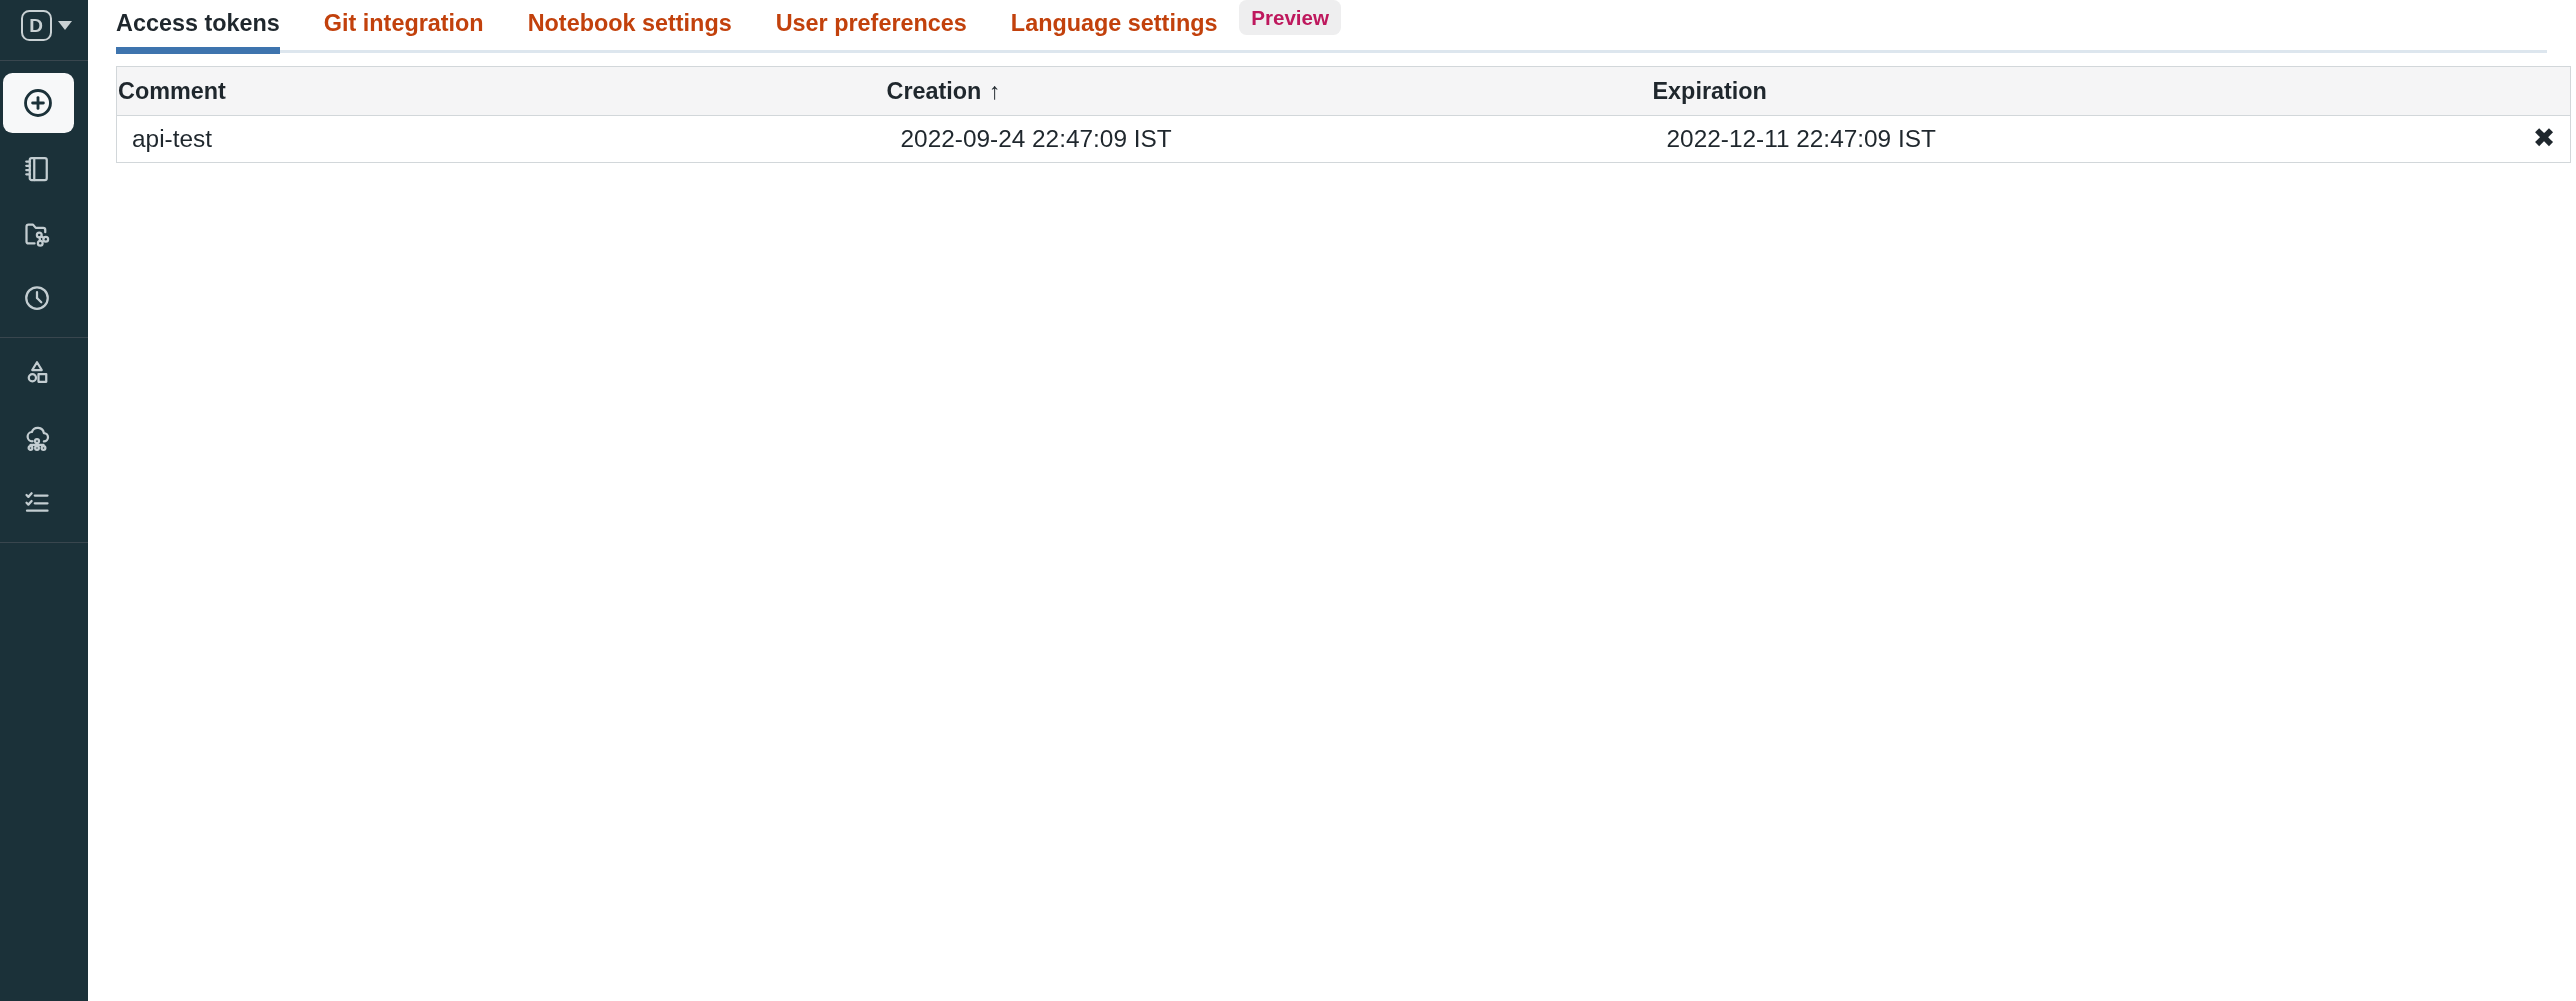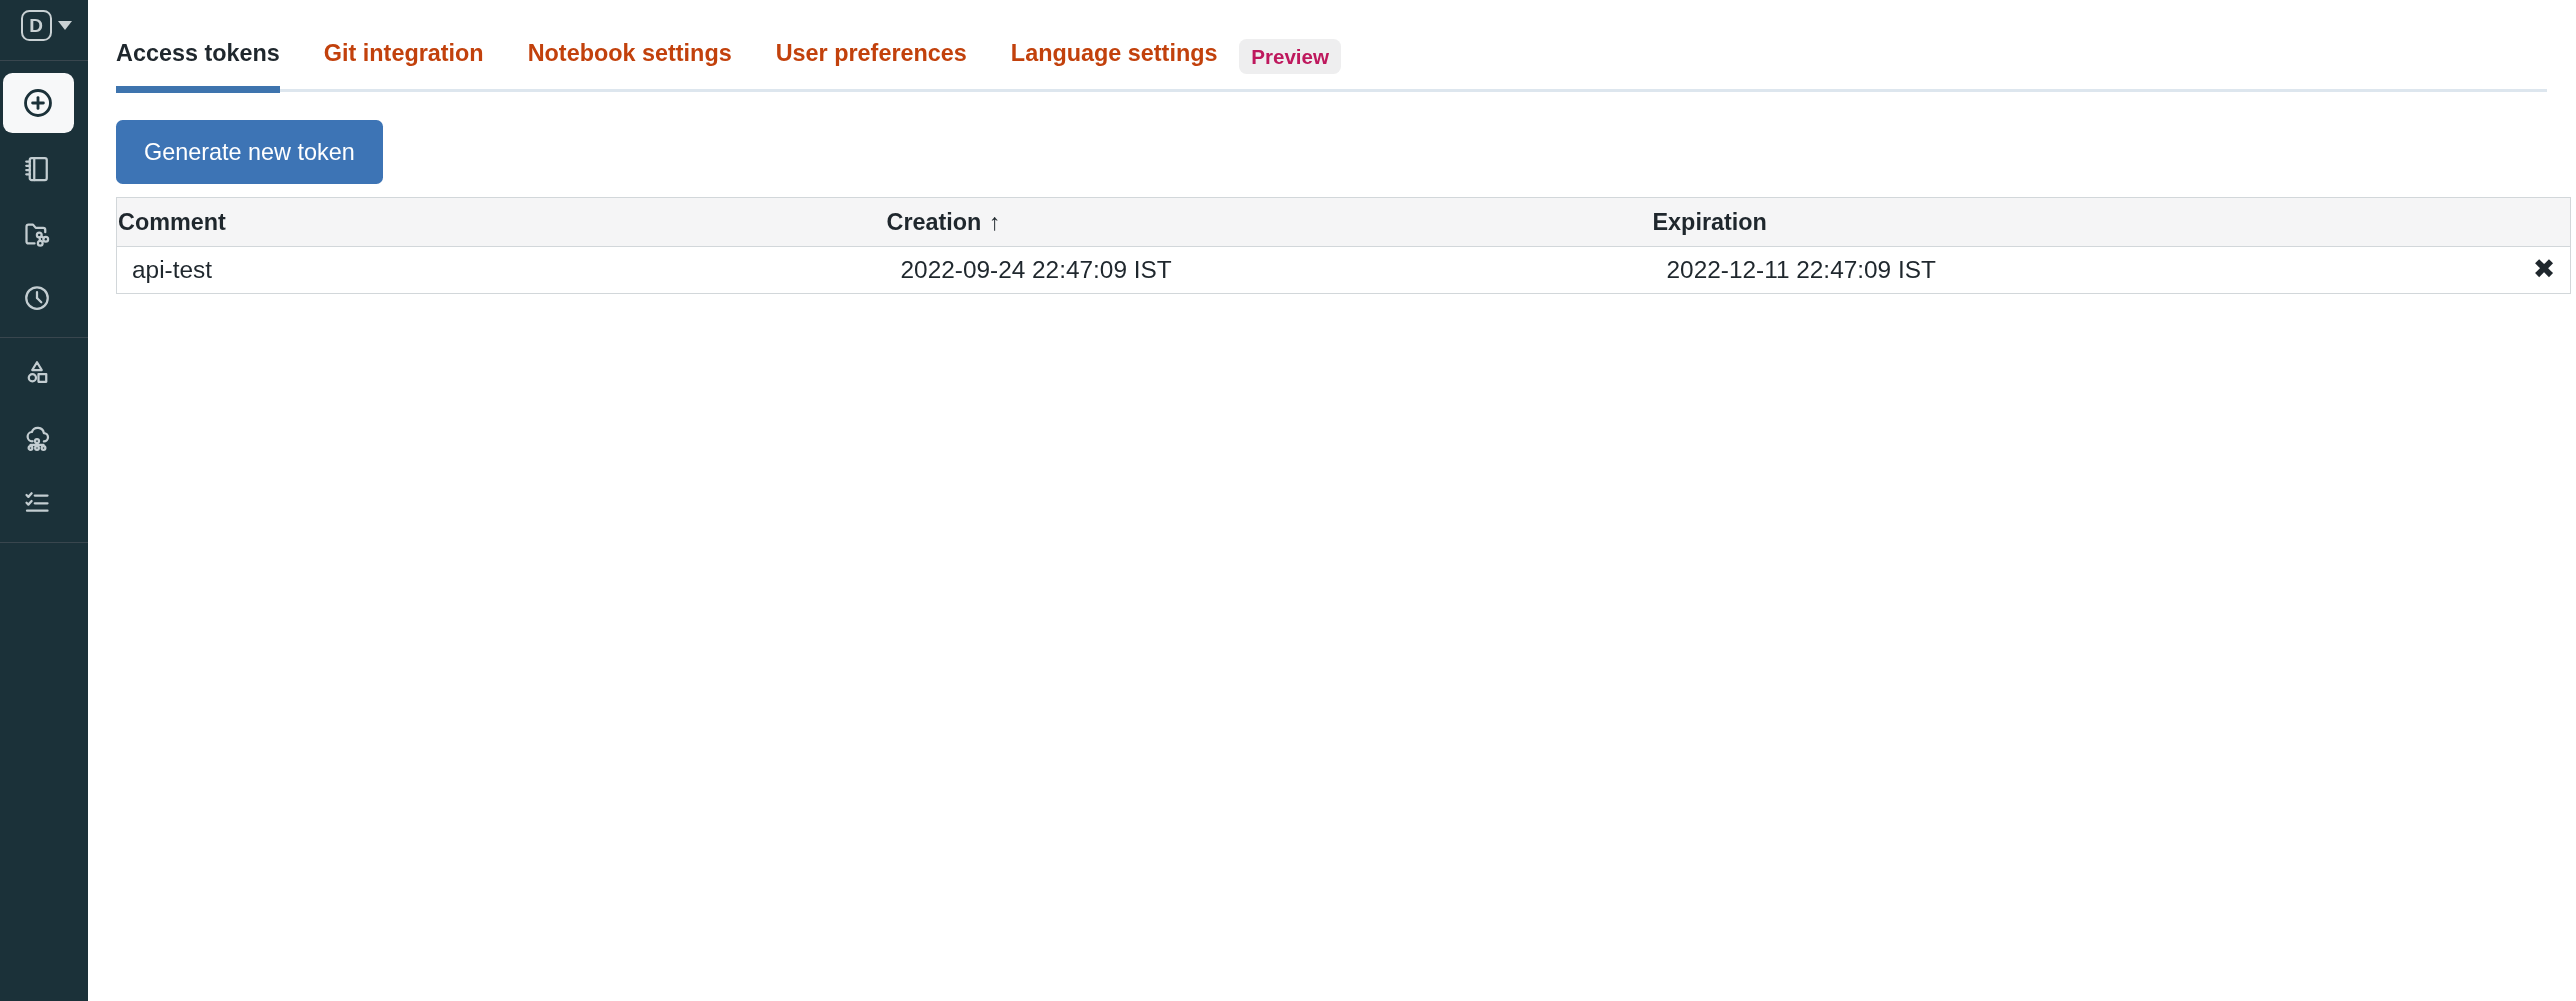--- a/index.html
+++ b/index.html
@@ -19,21 +19,21 @@
   .sb-icon { position:absolute; left:21.6px; width:30px; height:30px; cursor:pointer; }
   .sb-icon svg { width:30px; height:30px; stroke:#c3cdd1; fill:none; stroke-width:1.8;
     stroke-linecap:round; stroke-linejoin:round; }
   .create-pill svg { width:34px; height:34px; stroke:#1b3139; fill:none; stroke-width:2;
     stroke-linecap:round; }
 
   
   .main { margin-left:88px; padding:0 4.7px 0 28px; }
   h1.page-title { padding-top:17px; font-size:37px; line-height:43px; font-weight:700; color:#1f272d; }
 
-  .tabs { display:flex; gap:44px; margin-top:39px; margin-right:24.4px;
+  .tabs { display:flex; align-items:flex-end; gap:44px; margin-right:24.4px;
     border-bottom:3.7px solid #dde6ee; }
   .tab { position:relative; font-size:23.4px; line-height:28px; font-weight:700; color:#c2410c;
     padding-bottom:13px; cursor:pointer; white-space:nowrap; }
   .tab.active { color:#1f272d; }
   .tab.active::after { content:""; position:absolute; left:0; right:0; bottom:-3.7px; height:6.6px; background:#3e74ae; }
   .preview-badge { background:#eeeeef; color:#be185d; font-size:20.6px; font-weight:700;
     border-radius:7.5px; padding:5.6px 12.2px; margin-left:-22.5px; margin-bottom:15px; white-space:nowrap; }
 
   .intro { margin-top:28px; font-size:23.4px; line-height:28px; color:#1f272d; }
   .intro a { color:#4584c4; text-decoration:none; cursor:pointer; }
@@ -140,21 +140,20 @@
   <div class="tabs">
     <div class="tab active">Access tokens</div>
     <div class="tab">Git integration</div>
     <div class="tab">Notebook settings</div>
     <div class="tab">User preferences</div>
     <div class="tab">Language settings</div>
     <div class="preview-badge">Preview</div>
   </div>
 
 
-  <button class="gen-btn">Generate new token</button>
 
   <table class="tokens">
     <thead>
       <tr>
         <th class="col-comment">Comment</th>
         <th class="col-creation"><span>Creation</span><span class="sort-arrow">↑</span></th>
         <th>Expiration</th>
         <th class="col-actions"></th>
       </tr>
     </thead>

